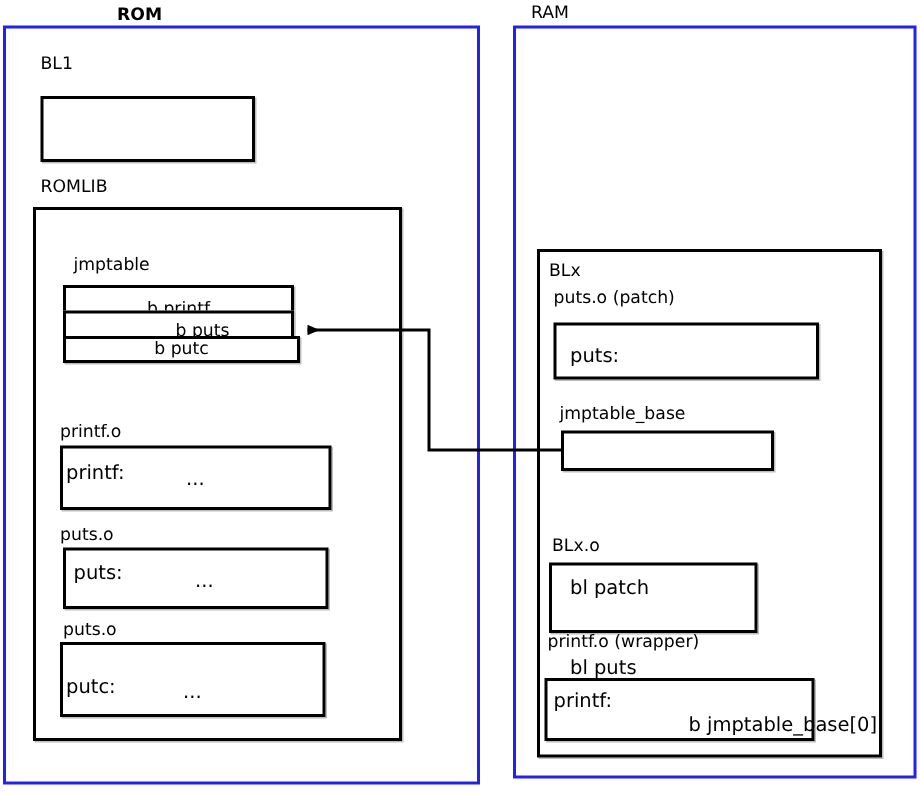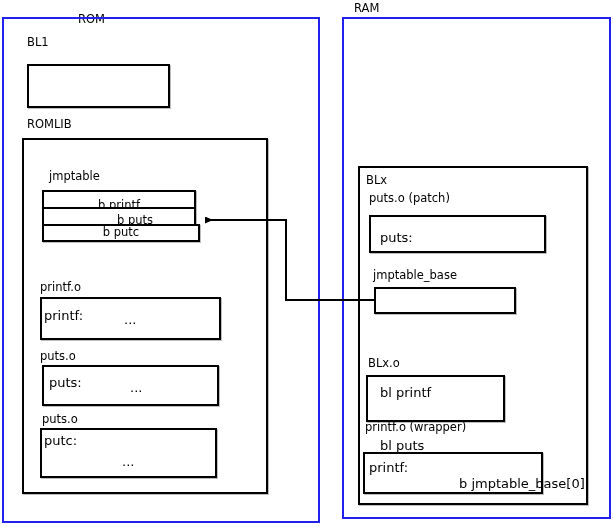--- a/index.html
+++ b/index.html
@@ -71,21 +71,21 @@
     width: 613px;
     height: 530px;
     pointer-events: none;
   }
 </style>
 </head>
 <body>
 
 <div id="canvas">
 
-  <div class="region-title" style="left:78px; top:14px;">ROM</div>
+  <div class="region-title" style="left:78px; top:4px;font-weight:bold;">ROM</div>
   <div class="region" style="left:2px; top:17px; width:318px; height:506px;"></div>
 
   <div class="lbl" style="left:27px; top:37px;">BL1</div>
   <div class="box row-shadow" style="left:27px; top:64px; width:143px; height:44px;">
     <span class="box-text" style="left:6px; top:6px;"></span>
   </div>
 
   <div class="lbl" style="left:27px; top:119px;">ROMLIB</div>
   <div class="box row-shadow" style="left:22px; top:138px; width:246px; height:356px;"></div>
 
@@ -101,21 +101,21 @@
   </div>
 
   <div class="lbl" style="left:40px; top:351px;">puts.o</div>
   <div class="box row-shadow" style="left:42px; top:365px; width:177px; height:41px;">
     <span class="box-text" style="left:5px; top:8px;">puts:</span>
     <span class="box-text" style="left:86px; top:13px;">...</span>
   </div>
 
   <div class="lbl" style="left:42px; top:414px;">puts.o</div>
   <div class="box row-shadow" style="left:40px; top:428px; width:177px; height:50px;">
-    <span class="box-text" style="left:2px; top:3px;">putc:</span>
+    <span class="box-text" style="left:2px; top:21px;">putc:</span>
     <span class="box-text" style="left:80px; top:24px;">...</span>
   </div>
 
   <div class="region-title" style="left:354px; top:3px;">RAM</div>
   <div class="region" style="left:342px; top:17px; width:269px; height:502px;"></div>
 
   <div class="box row-shadow" style="left:358px; top:166px; width:230px; height:339px;"></div>
   <div class="lbl" style="left:366px; top:175px;">BLx</div>
 
   <div class="lbl" style="left:369px; top:193px;">puts.o (patch)</div>
@@ -123,21 +123,21 @@
     <span class="box-text" style="left:9px; top:13px;">puts:</span>
   </div>
 
   <div class="lbl" style="left:373px; top:270px;">jmptable_base</div>
   <div class="box row-shadow" style="left:374px; top:287px; width:142px; height:27px;">
     <span class="box-text" style="left:6px; top:7px;"></span>
   </div>
 
   <div class="lbl" style="left:368px; top:358px;">BLx.o</div>
   <div class="box row-shadow" style="left:366px; top:375px; width:139px; height:47px;">
-    <span class="box-text" style="left:12px; top:8px;">bl printf</span>
+    <span class="box-text" style="left:12px; top:8px;">bl patch</span>
     <span class="box-text" style="left:12px; top:24px;margin-top:37px;">bl puts</span>
   </div>
 
   <div class="lbl" style="left:365px; top:422px;">printf.o (wrapper)</div>
   <div class="box row-shadow" style="left:363px; top:452px; width:180px; height:42px;">
     <span class="box-text" style="left:4px; top:6px;">printf:</span>
     <span class="box-text" style="left:46px; top:22px;margin-left:48px;">b jmptable_base[0]</span>
   </div>
 
   <svg id="connector" viewBox="0 0 613 530">

